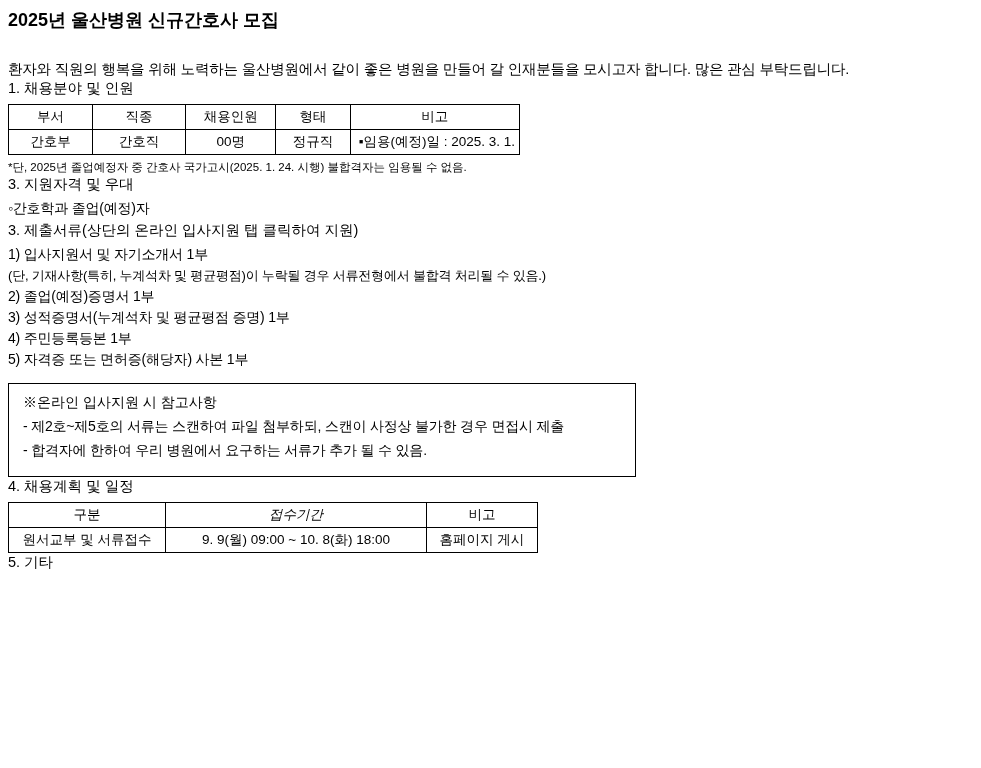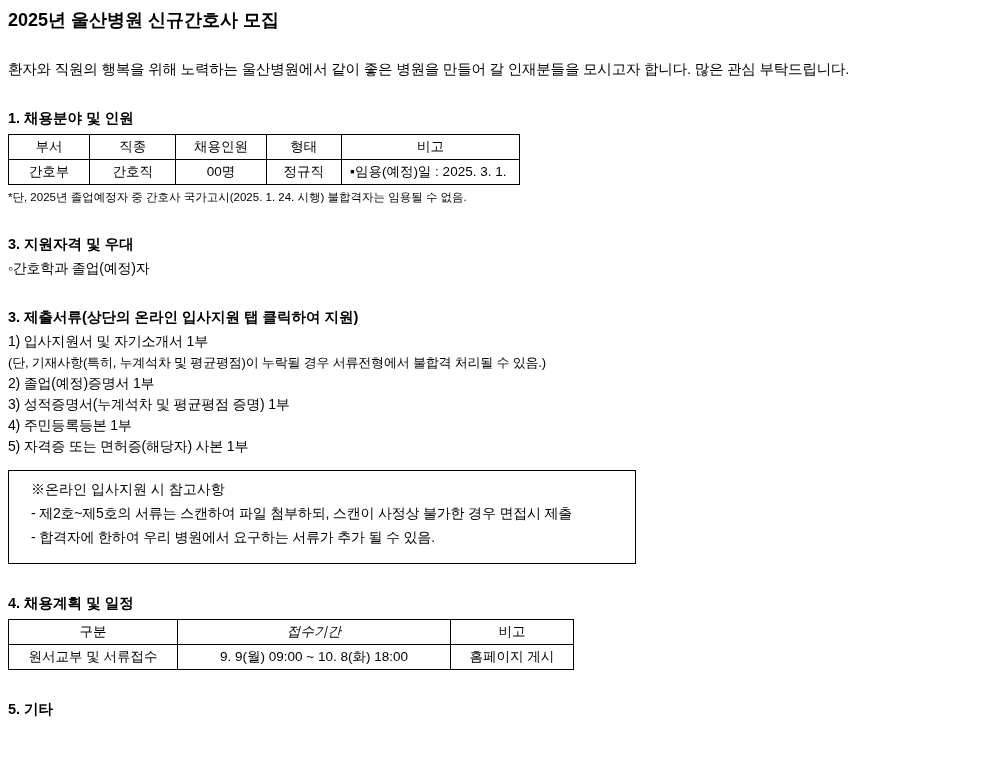--- a/index.html
+++ b/index.html
@@ -26,31 +26,30 @@
     letter-spacing: 0px;
   }
   .intro {
     font-size: 14.5px;
     margin-top: 28px;
     margin-bottom: 0;
     letter-spacing: -0.2px;
   }
   .section-head {
     font-size: 14.5px;
-    font-weight: bold;
-    margin-top: 30px;
+    font-weight: normal;
     margin-bottom: 6px;
   }
   table.grid {
     border-collapse: collapse;
     font-size: 13.5px;
   }
   table.grid td, table.grid th {
     border: 1px solid #000000;
-    padding: 3px 10px;
+    padding: 3px 4px;
     text-align: center;
     font-weight: normal;
     white-space: nowrap;
     height: 18px;
   }
   table.grid th {
     font-weight: normal;
   }
   .note-small {
     font-size: 11.5px;
@@ -60,21 +59,21 @@
   .line {
     font-size: 14px;
     margin: 3px 0;
     letter-spacing: -0.2px;
   }
   .line.small {
     font-size: 13px;
   }
   .notice-box {
     border: 1px solid #000000;
-    padding: 8px 10px 10px 22px;
+    padding: 8px 10px 10px 14px;
     margin-top: 14px;
     width: 628px;
     box-sizing: border-box;
   }
   .notice-box .line {
     margin: 6px 0;
   }
   .notice-title {
     font-size: 14px;
     margin: 2px 0 4px 0;

